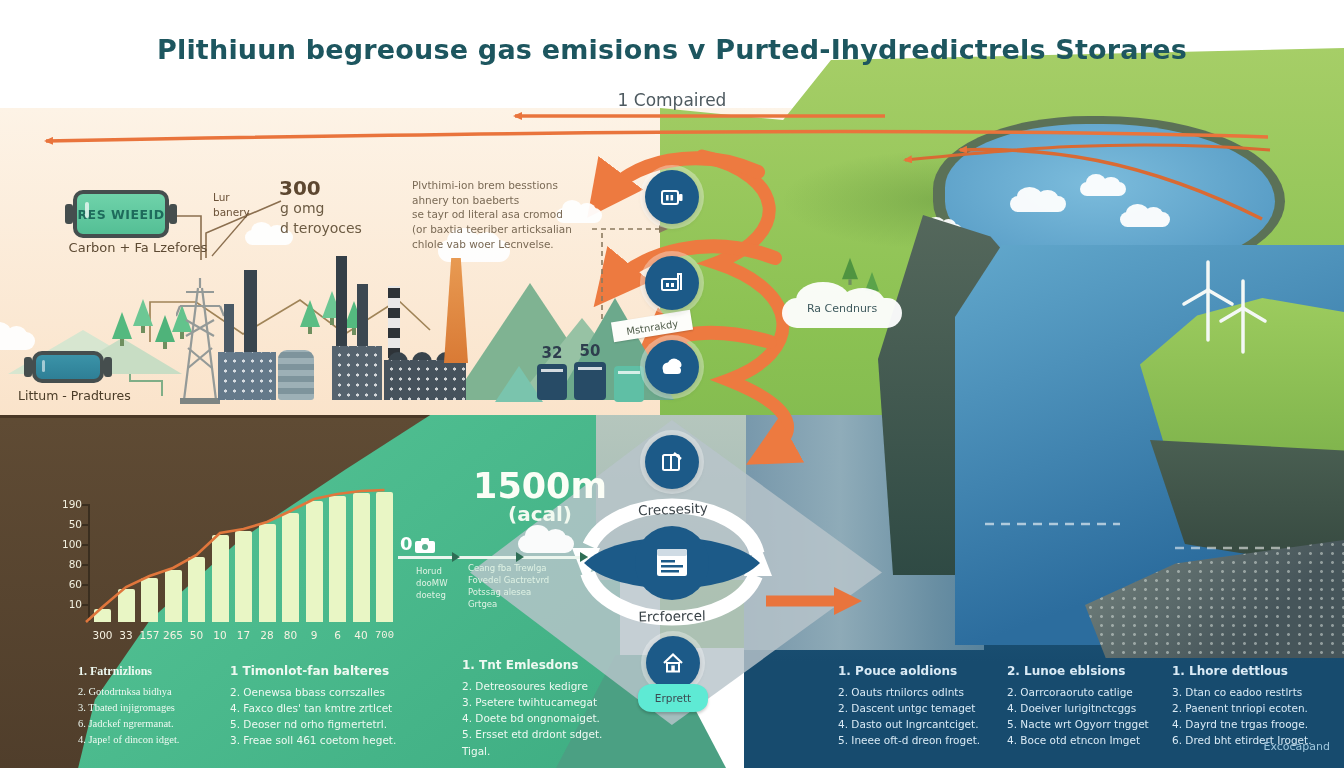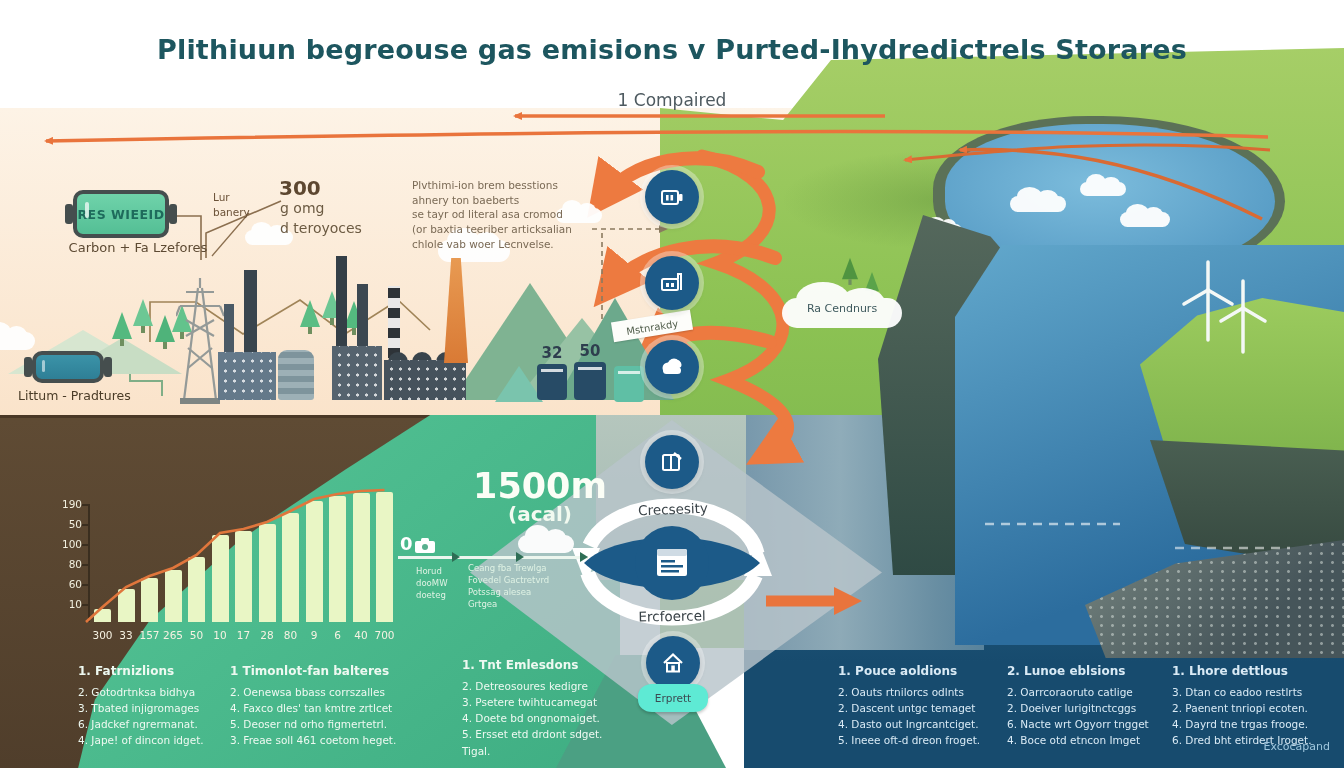--- a/index.html
+++ b/index.html
@@ -366,27 +366,27 @@
       <div class="xlab" style="left: 198px;">28</div>
       <div class="bar" style="left: 226px; top: 65px; width: 17px; height: 109px; background: rgb(233, 246, 197);"></div>
       <div class="xlab" style="left: 221.5px;">80</div>
       <div class="bar" style="left: 249.5px; top: 53px; width: 17px; height: 121px; background: rgb(233, 246, 197);"></div>
       <div class="xlab" style="left: 245px;">9</div>
       <div class="bar" style="left: 273px; top: 48px; width: 17px; height: 126px; background: rgb(233, 246, 197);"></div>
       <div class="xlab" style="left: 268.5px;">6</div>
       <div class="bar" style="left: 296.5px; top: 45px; width: 17px; height: 129px; background: rgb(233, 246, 197);"></div>
       <div class="xlab" style="left: 292px;">40</div>
       <div class="bar" style="left: 320px; top: 44px; width: 17px; height: 130px; background: rgb(233, 246, 197);"></div>
-      <div class="xlab" style="left: 315.5px;">700</div>
+      <div class="xlab" style="left: 315.5px; font-family: Liberation Mono, monospace;">700</div>
       <svg width="380" height="210" style="position: absolute; left: 0px; top: 0px; pointer-events: none;">
         <polyline points="30,174 46.5,159 70,139 93.5,128 117,120 140.5,107 164,85 187.5,81 211,74 234.5,63 258,51 281.5,46 305,43 328.5,42" fill="none" stroke="#e0763c" stroke-width="2.6"></polyline>
       </svg>
     </div>
 
-  <div class="wlist" style="left:78px;top:662px;">
+  <div class="wlist" style="left:78px;top:662px;font-family:Liberation Serif, serif;">
     <div class="hd">1. Fatrnizlions</div>
     <div>
         <div class="li-line">2. Gotodrtnksa bidhya</div>
         <div class="li-line">3. Tbated injigromages</div>
         <div class="li-line">6. Jadckef ngrermanat.</div>
         <div class="li-line">4. Jape! of dincon idget.</div>
       </div>
   </div>
   <div class="wlist" style="left:230px;top:662px;width:200px;">
     <div class="hd">1 Timonlot-fan balteres</div>
@@ -413,22 +413,22 @@
         <div class="li-line">2. Oauts rtnilorcs odlnts</div>
         <div class="li-line">2. Dascent untgc temaget</div>
         <div class="li-line">4. Dasto out Ingrcantciget.</div>
         <div class="li-line">5. Ineee oft-d dreon froget.</div>
       </div>
   </div>
   <div class="wlist navy" style="left:1007px;top:662px;">
     <div class="hd">2. Lunoe eblsions</div>
     <div>
         <div class="li-line">2. Oarrcoraoruto catlige</div>
-        <div class="li-line">2. Doeiver lurigitnctcggs</div>
-        <div class="li-line">6. Nacte wrt Ogyorr tngget</div>
+        <div class="li-line">4. Doeiver lurigitnctcggs</div>
+        <div class="li-line">5. Nacte wrt Ogyorr tngget</div>
         <div class="li-line">4. Boce otd etncon Imget</div>
       </div>
   </div>
   <div class="wlist navy" style="left:1172px;top:662px;">
     <div class="hd">1. Lhore dettlous</div>
     <div>
         <div class="li-line">3. Dtan co eadoo restlrts</div>
         <div class="li-line">2. Paenent tnriopi ecoten.</div>
         <div class="li-line">4. Dayrd tne trgas frooge.</div>
         <div class="li-line">6. Dred bht etirdert Iroget.</div>

